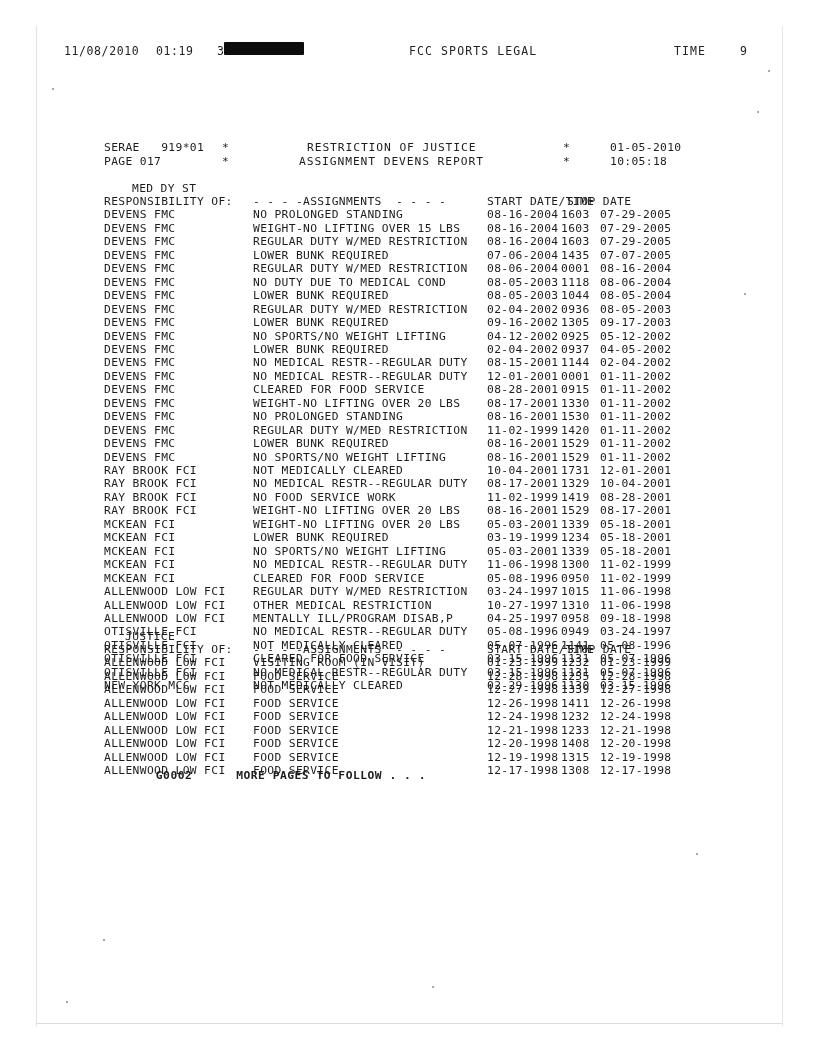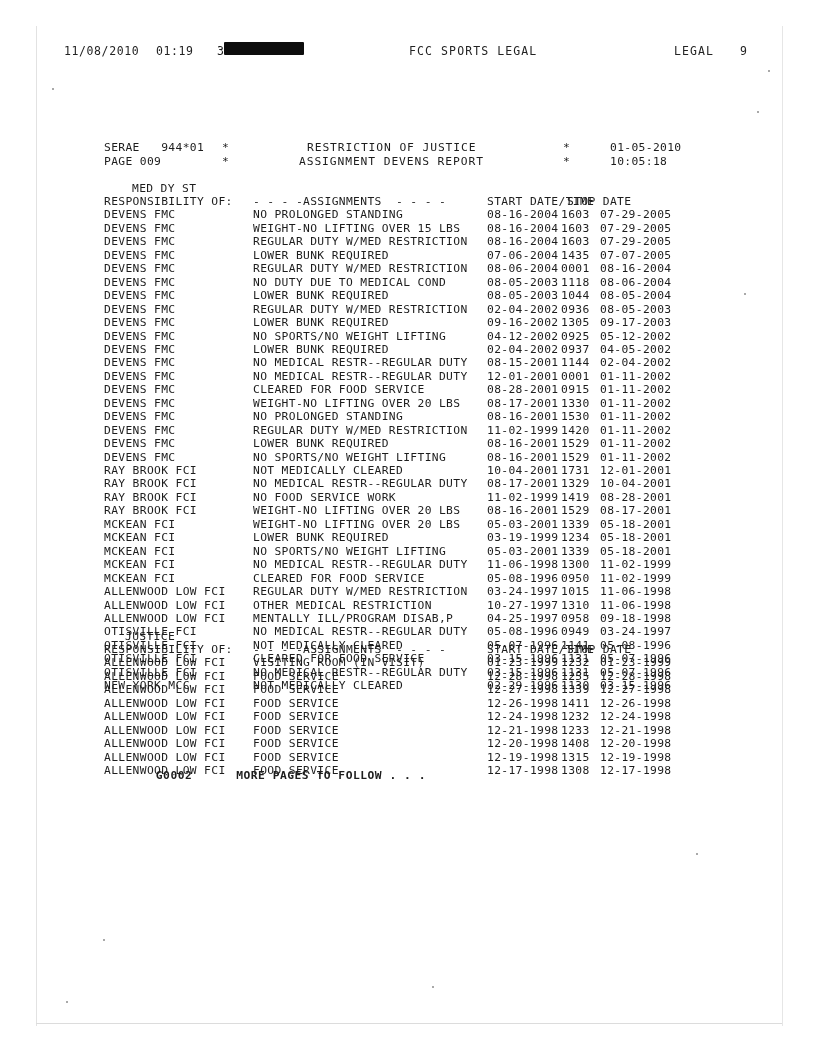--- a/index.html
+++ b/index.html
@@ -119,42 +119,42 @@
   <div class="scan-edge-left"></div>
   <div class="scan-edge-right"></div>
   <div class="scan-edge-bottom"></div>
 
   <div id="fax-header">
     <span class="hdr-date">11/08/2010</span>
     <span class="hdr-time">01:19</span>
     <span class="hdr-redaction-char">3</span>
     <span class="hdr-redaction"></span>
     <span class="hdr-title">FCC SPORTS LEGAL</span>
-    <span class="hdr-page">LEGAL</span>
+    <span class="hdr-page">TIME</span>
     <span class="hdr-pagenum">9</span>
   </div>
 
   <div class="speck" style="left:52px;  top:88px;  width:2px; height:2px;"></div>
   <div class="speck" style="left:768px; top:70px;  width:2px; height:2px;"></div>
   <div class="speck" style="left:757px; top:111px; width:2px; height:2px;"></div>
   <div class="speck" style="left:744px; top:293px; width:2px; height:2px;"></div>
   <div class="speck" style="left:696px; top:853px; width:2px; height:2px;"></div>
   <div class="speck" style="left:103px; top:939px; width:2px; height:2px;"></div>
   <div class="speck" style="left:432px; top:986px; width:2px; height:2px;"></div>
   <div class="speck" style="left:66px;  top:1001px;width:2px; height:2px;"></div>
 
   <div id="report">
 
-    <span class="abs r-serae">SERAE   944*01</span>
+    <span class="abs r-serae">SERAE   919*01</span>
     <span class="abs r-star1">*</span>
     <span class="abs r-dept">RESTRICTION OF JUSTICE</span>
     <span class="abs r-star2">*</span>
     <span class="abs r-date">01-05-2010</span>
 
-    <span class="abs r-pageno">PAGE 009</span>
+    <span class="abs r-pageno">PAGE 017</span>
     <span class="abs r-star3">*</span>
     <span class="abs r-assign">ASSIGNMENT DEVENS REPORT</span>
     <span class="abs r-star4">*</span>
     <span class="abs r-time">10:05:18</span>
 
     
     <span class="abs sec-head-med">MED DY ST</span>
 
     
     <div id="rows-host"><span class="abs" style="left: 104px; top: 195px;">RESPONSIBILITY OF:</span><span class="abs" style="left: 253px; top: 195px;">- - - -ASSIGNMENTS  - - - -</span><span class="abs" style="left: 487px; top: 195px;">START DATE/TIME</span><span class="abs" style="left: 567px; top: 195px;">STOP DATE</span><span class="abs" style="left: 104px; top: 208.45px;">DEVENS FMC</span><span class="abs" style="left: 253px; top: 208.45px;">NO PROLONGED STANDING</span><span class="abs" style="left: 487px; top: 208.45px;">08-16-2004</span><span class="abs" style="left: 561px; top: 208.45px;">1603</span><span class="abs" style="left: 600px; top: 208.45px;">07-29-2005</span><span class="abs" style="left: 104px; top: 221.9px;">DEVENS FMC</span><span class="abs" style="left: 253px; top: 221.9px;">WEIGHT-NO LIFTING OVER 15 LBS</span><span class="abs" style="left: 487px; top: 221.9px;">08-16-2004</span><span class="abs" style="left: 561px; top: 221.9px;">1603</span><span class="abs" style="left: 600px; top: 221.9px;">07-29-2005</span><span class="abs" style="left: 104px; top: 235.35px;">DEVENS FMC</span><span class="abs" style="left: 253px; top: 235.35px;">REGULAR DUTY W/MED RESTRICTION</span><span class="abs" style="left: 487px; top: 235.35px;">08-16-2004</span><span class="abs" style="left: 561px; top: 235.35px;">1603</span><span class="abs" style="left: 600px; top: 235.35px;">07-29-2005</span><span class="abs" style="left: 104px; top: 248.8px;">DEVENS FMC</span><span class="abs" style="left: 253px; top: 248.8px;">LOWER BUNK REQUIRED</span><span class="abs" style="left: 487px; top: 248.8px;">07-06-2004</span><span class="abs" style="left: 561px; top: 248.8px;">1435</span><span class="abs" style="left: 600px; top: 248.8px;">07-07-2005</span><span class="abs" style="left: 104px; top: 262.25px;">DEVENS FMC</span><span class="abs" style="left: 253px; top: 262.25px;">REGULAR DUTY W/MED RESTRICTION</span><span class="abs" style="left: 487px; top: 262.25px;">08-06-2004</span><span class="abs" style="left: 561px; top: 262.25px;">0001</span><span class="abs" style="left: 600px; top: 262.25px;">08-16-2004</span><span class="abs" style="left: 104px; top: 275.7px;">DEVENS FMC</span><span class="abs" style="left: 253px; top: 275.7px;">NO DUTY DUE TO MEDICAL COND</span><span class="abs" style="left: 487px; top: 275.7px;">08-05-2003</span><span class="abs" style="left: 561px; top: 275.7px;">1118</span><span class="abs" style="left: 600px; top: 275.7px;">08-06-2004</span><span class="abs" style="left: 104px; top: 289.15px;">DEVENS FMC</span><span class="abs" style="left: 253px; top: 289.15px;">LOWER BUNK REQUIRED</span><span class="abs" style="left: 487px; top: 289.15px;">08-05-2003</span><span class="abs" style="left: 561px; top: 289.15px;">1044</span><span class="abs" style="left: 600px; top: 289.15px;">08-05-2004</span><span class="abs" style="left: 104px; top: 302.6px;">DEVENS FMC</span><span class="abs" style="left: 253px; top: 302.6px;">REGULAR DUTY W/MED RESTRICTION</span><span class="abs" style="left: 487px; top: 302.6px;">02-04-2002</span><span class="abs" style="left: 561px; top: 302.6px;">0936</span><span class="abs" style="left: 600px; top: 302.6px;">08-05-2003</span><span class="abs" style="left: 104px; top: 316.05px;">DEVENS FMC</span><span class="abs" style="left: 253px; top: 316.05px;">LOWER BUNK REQUIRED</span><span class="abs" style="left: 487px; top: 316.05px;">09-16-2002</span><span class="abs" style="left: 561px; top: 316.05px;">1305</span><span class="abs" style="left: 600px; top: 316.05px;">09-17-2003</span><span class="abs" style="left: 104px; top: 329.5px;">DEVENS FMC</span><span class="abs" style="left: 253px; top: 329.5px;">NO SPORTS/NO WEIGHT LIFTING</span><span class="abs" style="left: 487px; top: 329.5px;">04-12-2002</span><span class="abs" style="left: 561px; top: 329.5px;">0925</span><span class="abs" style="left: 600px; top: 329.5px;">05-12-2002</span><span class="abs" style="left: 104px; top: 342.95px;">DEVENS FMC</span><span class="abs" style="left: 253px; top: 342.95px;">LOWER BUNK REQUIRED</span><span class="abs" style="left: 487px; top: 342.95px;">02-04-2002</span><span class="abs" style="left: 561px; top: 342.95px;">0937</span><span class="abs" style="left: 600px; top: 342.95px;">04-05-2002</span><span class="abs" style="left: 104px; top: 356.4px;">DEVENS FMC</span><span class="abs" style="left: 253px; top: 356.4px;">NO MEDICAL RESTR--REGULAR DUTY</span><span class="abs" style="left: 487px; top: 356.4px;">08-15-2001</span><span class="abs" style="left: 561px; top: 356.4px;">1144</span><span class="abs" style="left: 600px; top: 356.4px;">02-04-2002</span><span class="abs" style="left: 104px; top: 369.85px;">DEVENS FMC</span><span class="abs" style="left: 253px; top: 369.85px;">NO MEDICAL RESTR--REGULAR DUTY</span><span class="abs" style="left: 487px; top: 369.85px;">12-01-2001</span><span class="abs" style="left: 561px; top: 369.85px;">0001</span><span class="abs" style="left: 600px; top: 369.85px;">01-11-2002</span><span class="abs" style="left: 104px; top: 383.3px;">DEVENS FMC</span><span class="abs" style="left: 253px; top: 383.3px;">CLEARED FOR FOOD SERVICE</span><span class="abs" style="left: 487px; top: 383.3px;">08-28-2001</span><span class="abs" style="left: 561px; top: 383.3px;">0915</span><span class="abs" style="left: 600px; top: 383.3px;">01-11-2002</span><span class="abs" style="left: 104px; top: 396.75px;">DEVENS FMC</span><span class="abs" style="left: 253px; top: 396.75px;">WEIGHT-NO LIFTING OVER 20 LBS</span><span class="abs" style="left: 487px; top: 396.75px;">08-17-2001</span><span class="abs" style="left: 561px; top: 396.75px;">1330</span><span class="abs" style="left: 600px; top: 396.75px;">01-11-2002</span><span class="abs" style="left: 104px; top: 410.2px;">DEVENS FMC</span><span class="abs" style="left: 253px; top: 410.2px;">NO PROLONGED STANDING</span><span class="abs" style="left: 487px; top: 410.2px;">08-16-2001</span><span class="abs" style="left: 561px; top: 410.2px;">1530</span><span class="abs" style="left: 600px; top: 410.2px;">01-11-2002</span><span class="abs" style="left: 104px; top: 423.65px;">DEVENS FMC</span><span class="abs" style="left: 253px; top: 423.65px;">REGULAR DUTY W/MED RESTRICTION</span><span class="abs" style="left: 487px; top: 423.65px;">11-02-1999</span><span class="abs" style="left: 561px; top: 423.65px;">1420</span><span class="abs" style="left: 600px; top: 423.65px;">01-11-2002</span><span class="abs" style="left: 104px; top: 437.1px;">DEVENS FMC</span><span class="abs" style="left: 253px; top: 437.1px;">LOWER BUNK REQUIRED</span><span class="abs" style="left: 487px; top: 437.1px;">08-16-2001</span><span class="abs" style="left: 561px; top: 437.1px;">1529</span><span class="abs" style="left: 600px; top: 437.1px;">01-11-2002</span><span class="abs" style="left: 104px; top: 450.55px;">DEVENS FMC</span><span class="abs" style="left: 253px; top: 450.55px;">NO SPORTS/NO WEIGHT LIFTING</span><span class="abs" style="left: 487px; top: 450.55px;">08-16-2001</span><span class="abs" style="left: 561px; top: 450.55px;">1529</span><span class="abs" style="left: 600px; top: 450.55px;">01-11-2002</span><span class="abs" style="left: 104px; top: 464px;">RAY BROOK FCI</span><span class="abs" style="left: 253px; top: 464px;">NOT MEDICALLY CLEARED</span><span class="abs" style="left: 487px; top: 464px;">10-04-2001</span><span class="abs" style="left: 561px; top: 464px;">1731</span><span class="abs" style="left: 600px; top: 464px;">12-01-2001</span><span class="abs" style="left: 104px; top: 477.45px;">RAY BROOK FCI</span><span class="abs" style="left: 253px; top: 477.45px;">NO MEDICAL RESTR--REGULAR DUTY</span><span class="abs" style="left: 487px; top: 477.45px;">08-17-2001</span><span class="abs" style="left: 561px; top: 477.45px;">1329</span><span class="abs" style="left: 600px; top: 477.45px;">10-04-2001</span><span class="abs" style="left: 104px; top: 490.9px;">RAY BROOK FCI</span><span class="abs" style="left: 253px; top: 490.9px;">NO FOOD SERVICE WORK</span><span class="abs" style="left: 487px; top: 490.9px;">11-02-1999</span><span class="abs" style="left: 561px; top: 490.9px;">1419</span><span class="abs" style="left: 600px; top: 490.9px;">08-28-2001</span><span class="abs" style="left: 104px; top: 504.35px;">RAY BROOK FCI</span><span class="abs" style="left: 253px; top: 504.35px;">WEIGHT-NO LIFTING OVER 20 LBS</span><span class="abs" style="left: 487px; top: 504.35px;">08-16-2001</span><span class="abs" style="left: 561px; top: 504.35px;">1529</span><span class="abs" style="left: 600px; top: 504.35px;">08-17-2001</span><span class="abs" style="left: 104px; top: 517.8px;">MCKEAN FCI</span><span class="abs" style="left: 253px; top: 517.8px;">WEIGHT-NO LIFTING OVER 20 LBS</span><span class="abs" style="left: 487px; top: 517.8px;">05-03-2001</span><span class="abs" style="left: 561px; top: 517.8px;">1339</span><span class="abs" style="left: 600px; top: 517.8px;">05-18-2001</span><span class="abs" style="left: 104px; top: 531.25px;">MCKEAN FCI</span><span class="abs" style="left: 253px; top: 531.25px;">LOWER BUNK REQUIRED</span><span class="abs" style="left: 487px; top: 531.25px;">03-19-1999</span><span class="abs" style="left: 561px; top: 531.25px;">1234</span><span class="abs" style="left: 600px; top: 531.25px;">05-18-2001</span><span class="abs" style="left: 104px; top: 544.7px;">MCKEAN FCI</span><span class="abs" style="left: 253px; top: 544.7px;">NO SPORTS/NO WEIGHT LIFTING</span><span class="abs" style="left: 487px; top: 544.7px;">05-03-2001</span><span class="abs" style="left: 561px; top: 544.7px;">1339</span><span class="abs" style="left: 600px; top: 544.7px;">05-18-2001</span><span class="abs" style="left: 104px; top: 558.15px;">MCKEAN FCI</span><span class="abs" style="left: 253px; top: 558.15px;">NO MEDICAL RESTR--REGULAR DUTY</span><span class="abs" style="left: 487px; top: 558.15px;">11-06-1998</span><span class="abs" style="left: 561px; top: 558.15px;">1300</span><span class="abs" style="left: 600px; top: 558.15px;">11-02-1999</span><span class="abs" style="left: 104px; top: 571.6px;">MCKEAN FCI</span><span class="abs" style="left: 253px; top: 571.6px;">CLEARED FOR FOOD SERVICE</span><span class="abs" style="left: 487px; top: 571.6px;">05-08-1996</span><span class="abs" style="left: 561px; top: 571.6px;">0950</span><span class="abs" style="left: 600px; top: 571.6px;">11-02-1999</span><span class="abs" style="left: 104px; top: 585.05px;">ALLENWOOD LOW FCI</span><span class="abs" style="left: 253px; top: 585.05px;">REGULAR DUTY W/MED RESTRICTION</span><span class="abs" style="left: 487px; top: 585.05px;">03-24-1997</span><span class="abs" style="left: 561px; top: 585.05px;">1015</span><span class="abs" style="left: 600px; top: 585.05px;">11-06-1998</span><span class="abs" style="left: 104px; top: 598.5px;">ALLENWOOD LOW FCI</span><span class="abs" style="left: 253px; top: 598.5px;">OTHER MEDICAL RESTRICTION</span><span class="abs" style="left: 487px; top: 598.5px;">10-27-1997</span><span class="abs" style="left: 561px; top: 598.5px;">1310</span><span class="abs" style="left: 600px; top: 598.5px;">11-06-1998</span><span class="abs" style="left: 104px; top: 611.95px;">ALLENWOOD LOW FCI</span><span class="abs" style="left: 253px; top: 611.95px;">MENTALLY ILL/PROGRAM DISAB,P</span><span class="abs" style="left: 487px; top: 611.95px;">04-25-1997</span><span class="abs" style="left: 561px; top: 611.95px;">0958</span><span class="abs" style="left: 600px; top: 611.95px;">09-18-1998</span><span class="abs" style="left: 104px; top: 625.4px;">OTISVILLE FCI</span><span class="abs" style="left: 253px; top: 625.4px;">NO MEDICAL RESTR--REGULAR DUTY</span><span class="abs" style="left: 487px; top: 625.4px;">05-08-1996</span><span class="abs" style="left: 561px; top: 625.4px;">0949</span><span class="abs" style="left: 600px; top: 625.4px;">03-24-1997</span><span class="abs" style="left: 104px; top: 638.85px;">OTISVILLE FCI</span><span class="abs" style="left: 253px; top: 638.85px;">NOT MEDICALLY CLEARED</span><span class="abs" style="left: 487px; top: 638.85px;">05-07-1996</span><span class="abs" style="left: 561px; top: 638.85px;">1141</span><span class="abs" style="left: 600px; top: 638.85px;">05-08-1996</span><span class="abs" style="left: 104px; top: 652.3px;">OTISVILLE FCI</span><span class="abs" style="left: 253px; top: 652.3px;">CLEARED FOR FOOD SERVICE</span><span class="abs" style="left: 487px; top: 652.3px;">03-15-1996</span><span class="abs" style="left: 561px; top: 652.3px;">1131</span><span class="abs" style="left: 600px; top: 652.3px;">05-07-1996</span><span class="abs" style="left: 104px; top: 665.75px;">OTISVILLE FCI</span><span class="abs" style="left: 253px; top: 665.75px;">NO MEDICAL RESTR--REGULAR DUTY</span><span class="abs" style="left: 487px; top: 665.75px;">03-15-1996</span><span class="abs" style="left: 561px; top: 665.75px;">1131</span><span class="abs" style="left: 600px; top: 665.75px;">05-07-1996</span><span class="abs" style="left: 104px; top: 679.2px;">NEW YORK MCC</span><span class="abs" style="left: 253px; top: 679.2px;">NOT MEDICALLY CLEARED</span><span class="abs" style="left: 487px; top: 679.2px;">02-29-1996</span><span class="abs" style="left: 561px; top: 679.2px;">1130</span><span class="abs" style="left: 600px; top: 679.2px;">03-15-1996</span><span class="abs" style="left: 104px; top: 643px;">RESPONSIBILITY OF:</span><span class="abs" style="left: 253px; top: 643px;">- - - -ASSIGNMENTS  - - - -</span><span class="abs" style="left: 487px; top: 643px;">START DATE/TIME</span><span class="abs" style="left: 567px; top: 643px;">STOP DATE</span><span class="abs" style="left: 104px; top: 656.45px;">ALLENWOOD LOW FCI</span><span class="abs" style="left: 253px; top: 656.45px;">VISITING ROOM (IN VISIT)</span><span class="abs" style="left: 487px; top: 656.45px;">01-23-1999</span><span class="abs" style="left: 561px; top: 656.45px;">1232</span><span class="abs" style="left: 600px; top: 656.45px;">01-23-1999</span><span class="abs" style="left: 104px; top: 669.9px;">ALLENWOOD LOW FCI</span><span class="abs" style="left: 253px; top: 669.9px;">FOOD SERVICE</span><span class="abs" style="left: 487px; top: 669.9px;">12-28-1998</span><span class="abs" style="left: 561px; top: 669.9px;">1255</span><span class="abs" style="left: 600px; top: 669.9px;">12-28-1998</span><span class="abs" style="left: 104px; top: 683.35px;">ALLENWOOD LOW FCI</span><span class="abs" style="left: 253px; top: 683.35px;">FOOD SERVICE</span><span class="abs" style="left: 487px; top: 683.35px;">12-27-1998</span><span class="abs" style="left: 561px; top: 683.35px;">1339</span><span class="abs" style="left: 600px; top: 683.35px;">12-27-1998</span><span class="abs" style="left: 104px; top: 696.8px;">ALLENWOOD LOW FCI</span><span class="abs" style="left: 253px; top: 696.8px;">FOOD SERVICE</span><span class="abs" style="left: 487px; top: 696.8px;">12-26-1998</span><span class="abs" style="left: 561px; top: 696.8px;">1411</span><span class="abs" style="left: 600px; top: 696.8px;">12-26-1998</span><span class="abs" style="left: 104px; top: 710.25px;">ALLENWOOD LOW FCI</span><span class="abs" style="left: 253px; top: 710.25px;">FOOD SERVICE</span><span class="abs" style="left: 487px; top: 710.25px;">12-24-1998</span><span class="abs" style="left: 561px; top: 710.25px;">1232</span><span class="abs" style="left: 600px; top: 710.25px;">12-24-1998</span><span class="abs" style="left: 104px; top: 723.7px;">ALLENWOOD LOW FCI</span><span class="abs" style="left: 253px; top: 723.7px;">FOOD SERVICE</span><span class="abs" style="left: 487px; top: 723.7px;">12-21-1998</span><span class="abs" style="left: 561px; top: 723.7px;">1233</span><span class="abs" style="left: 600px; top: 723.7px;">12-21-1998</span><span class="abs" style="left: 104px; top: 737.15px;">ALLENWOOD LOW FCI</span><span class="abs" style="left: 253px; top: 737.15px;">FOOD SERVICE</span><span class="abs" style="left: 487px; top: 737.15px;">12-20-1998</span><span class="abs" style="left: 561px; top: 737.15px;">1408</span><span class="abs" style="left: 600px; top: 737.15px;">12-20-1998</span><span class="abs" style="left: 104px; top: 750.6px;">ALLENWOOD LOW FCI</span><span class="abs" style="left: 253px; top: 750.6px;">FOOD SERVICE</span><span class="abs" style="left: 487px; top: 750.6px;">12-19-1998</span><span class="abs" style="left: 561px; top: 750.6px;">1315</span><span class="abs" style="left: 600px; top: 750.6px;">12-19-1998</span><span class="abs" style="left: 104px; top: 764.05px;">ALLENWOOD LOW FCI</span><span class="abs" style="left: 253px; top: 764.05px;">FOOD SERVICE</span><span class="abs" style="left: 487px; top: 764.05px;">12-17-1998</span><span class="abs" style="left: 561px; top: 764.05px;">1308</span><span class="abs" style="left: 600px; top: 764.05px;">12-17-1998</span></div>

